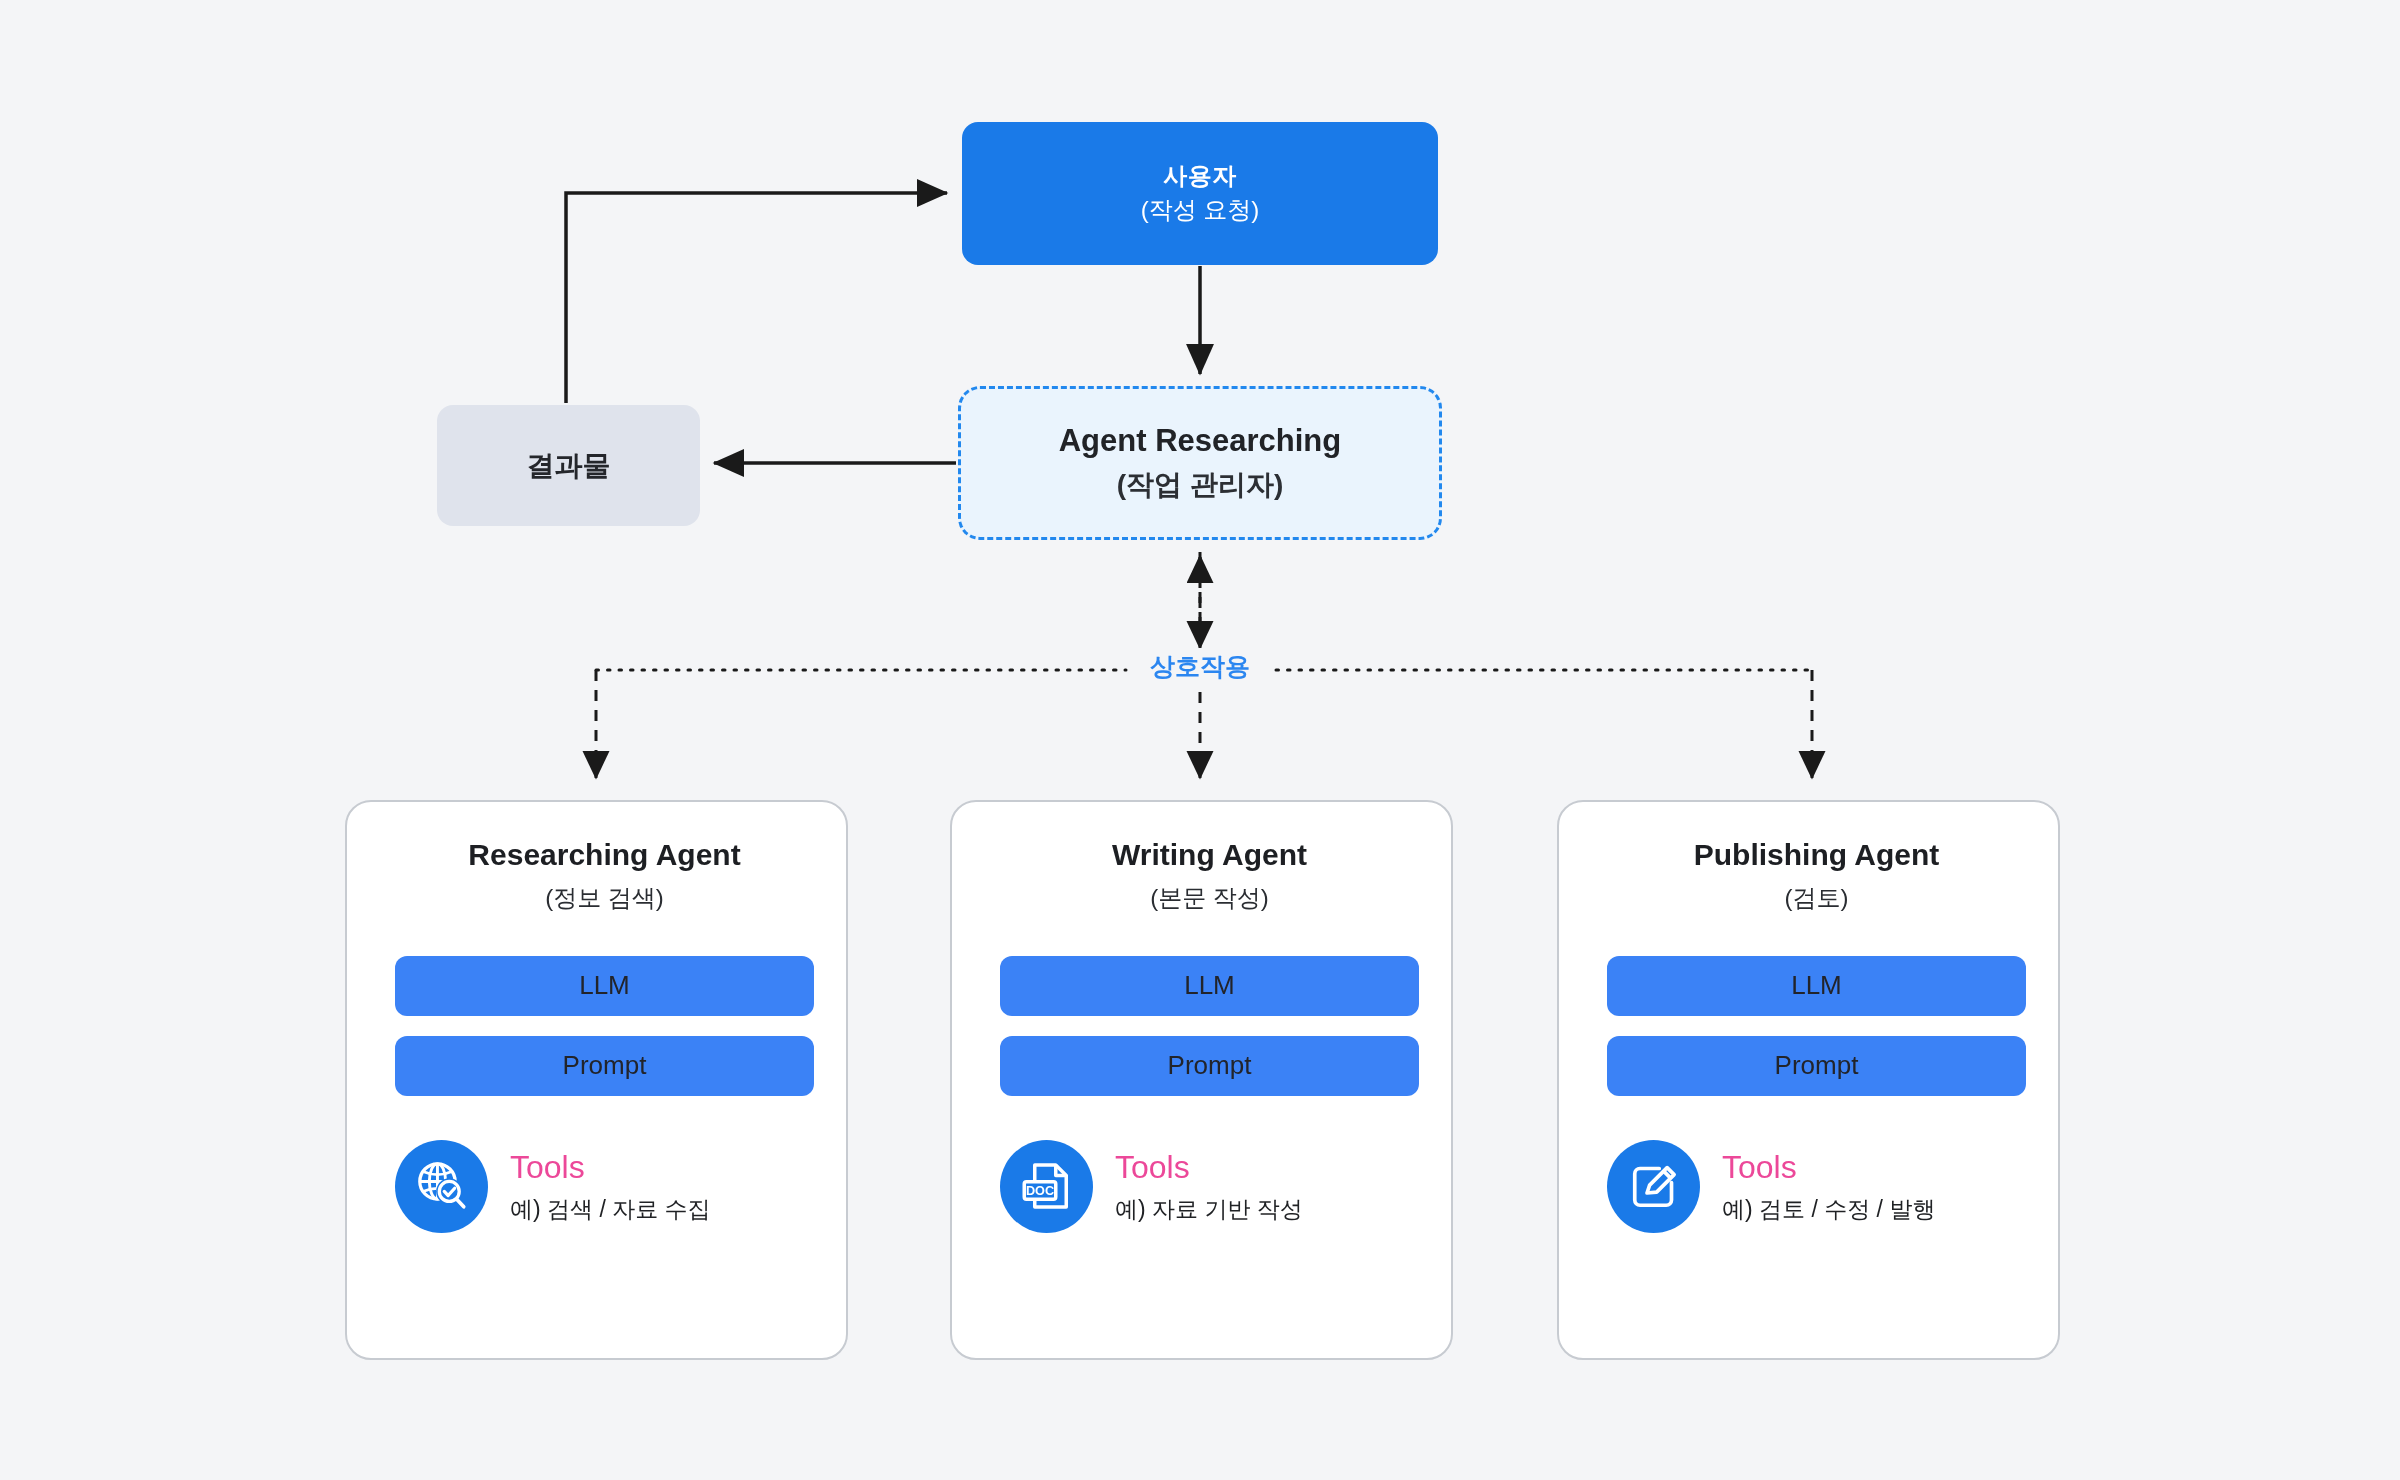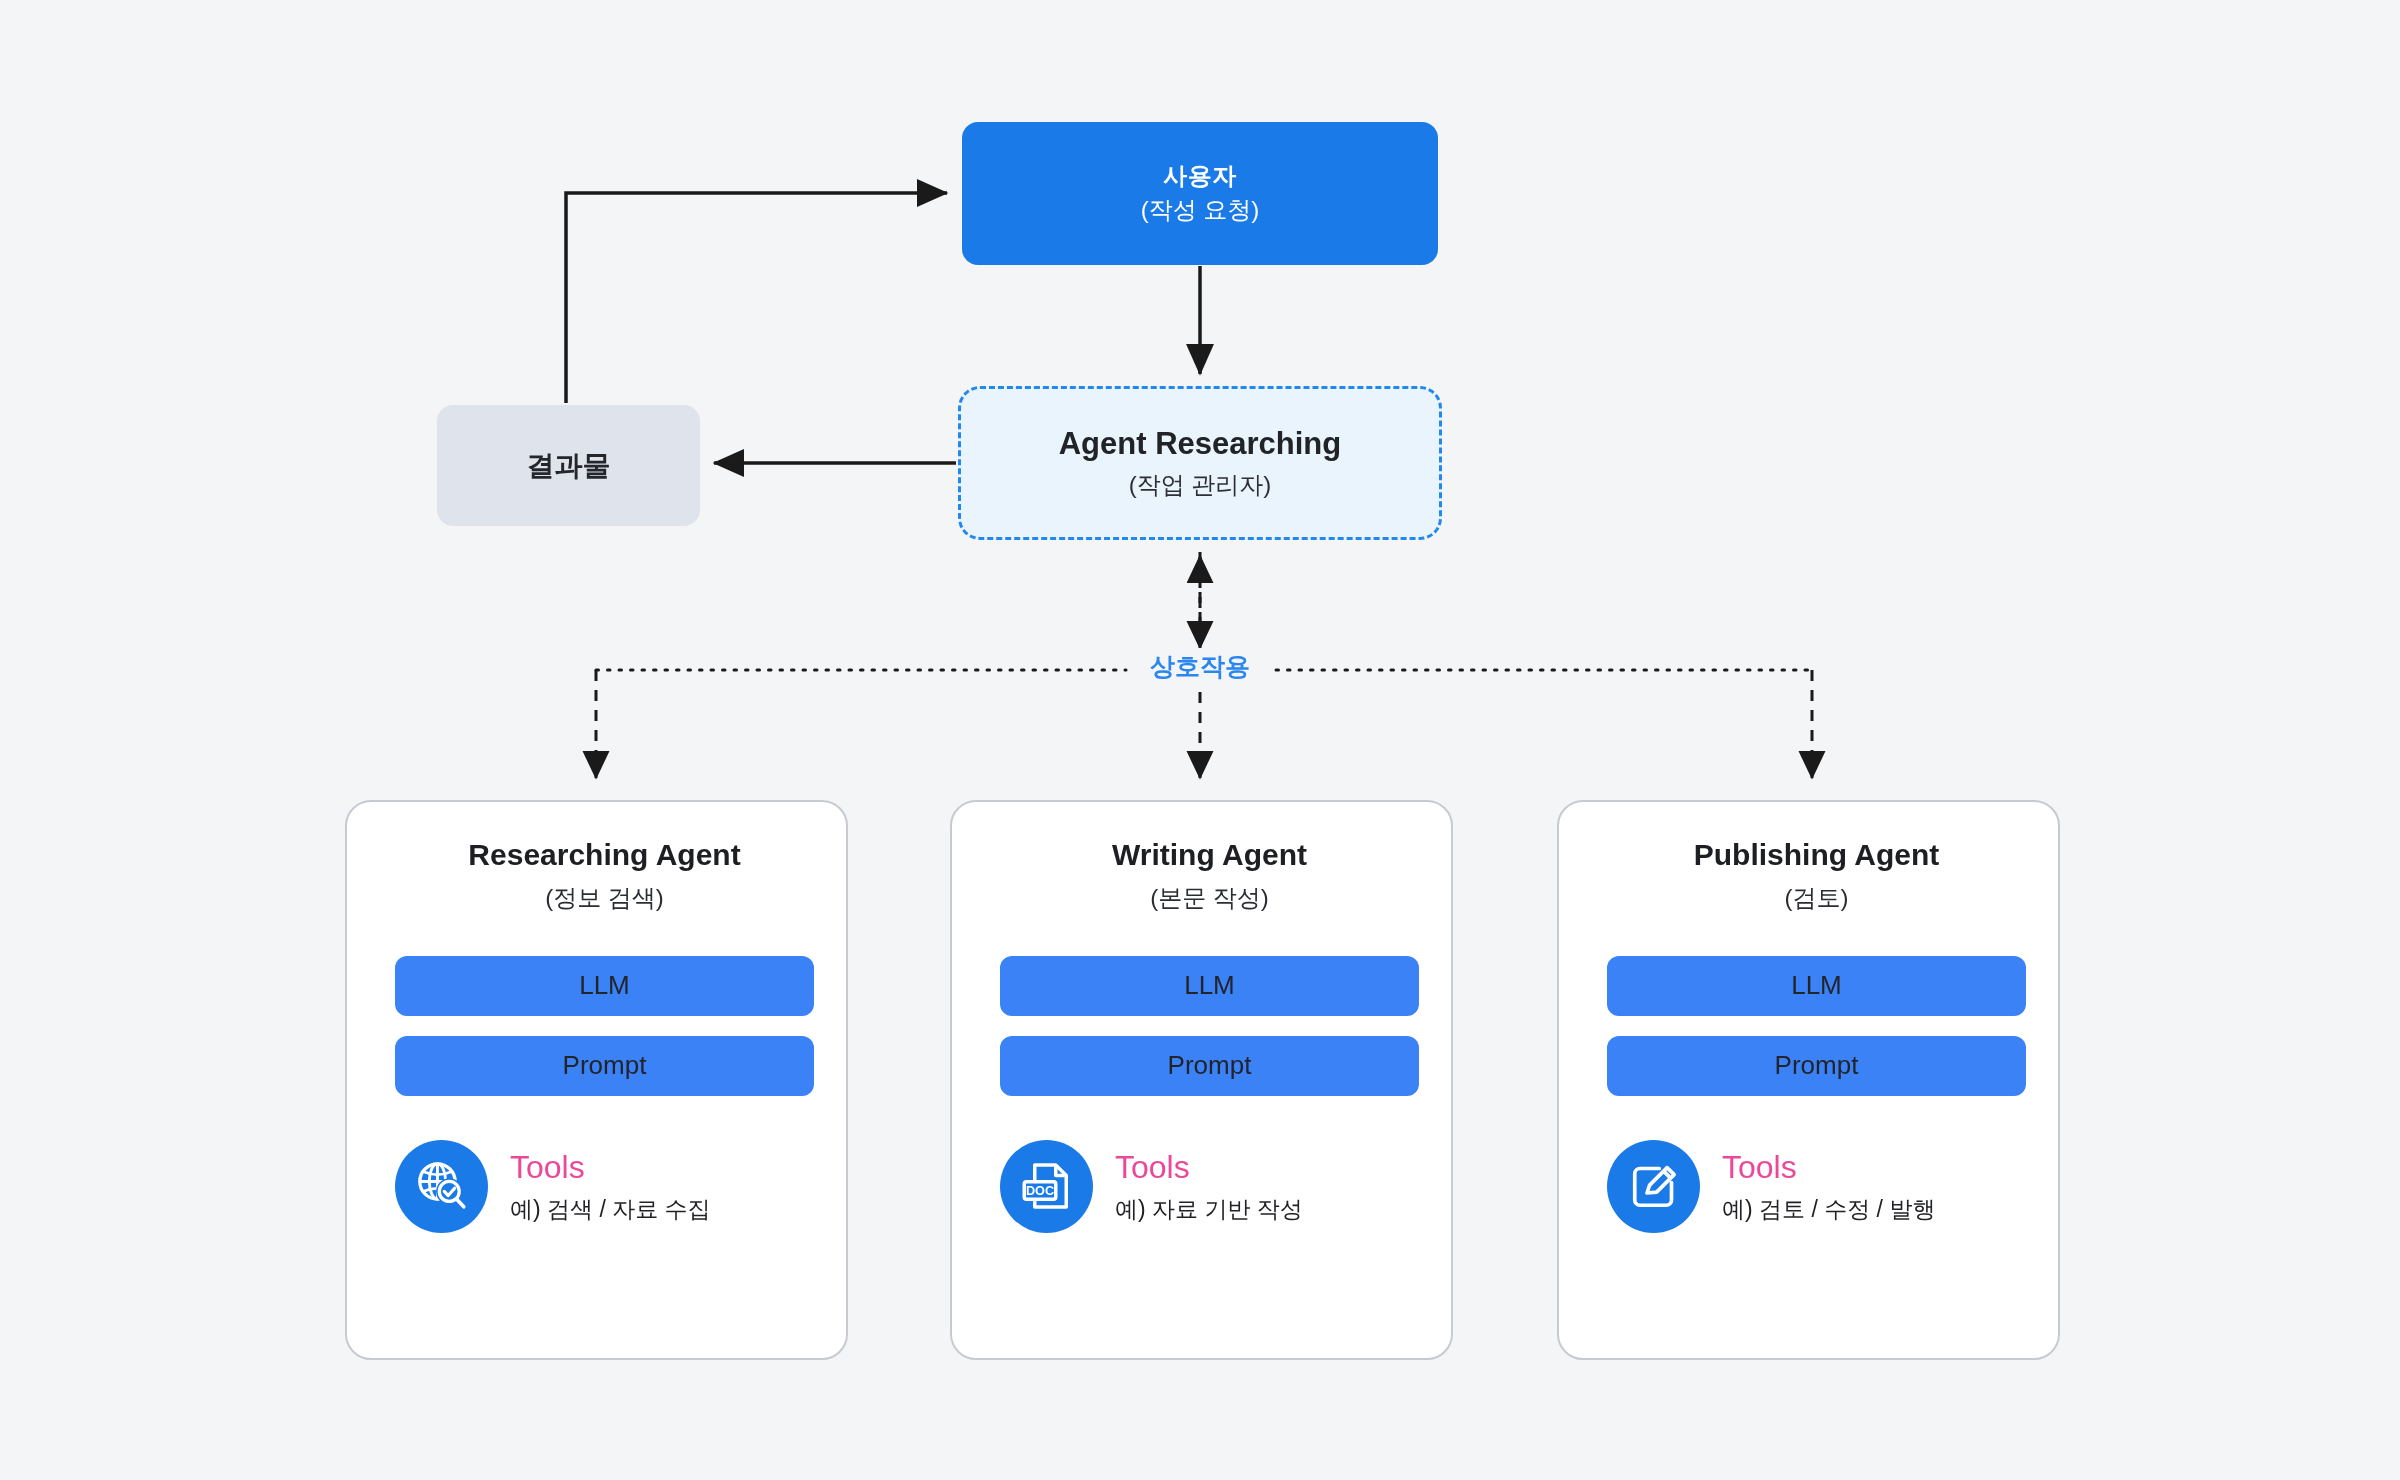--- a/index.html
+++ b/index.html
@@ -72,22 +72,22 @@
     justify-content: center;
     color: #222428;
   }
   .node-orch .t1 {
     font-size: 31px;
     font-weight: bold;
     line-height: 1.2;
     color: #212327;
   }
   .node-orch .t2 {
-    font-size: 24px;
-    font-weight: normal;
+    font-size: 28px;
+    font-weight: bold;
     margin-top: 6px;
     color: #2c2f34;
   }
   
   .node-output {
     position: absolute;
     left: 437px;
     top: 405px;
     width: 263px;
     height: 121px;

